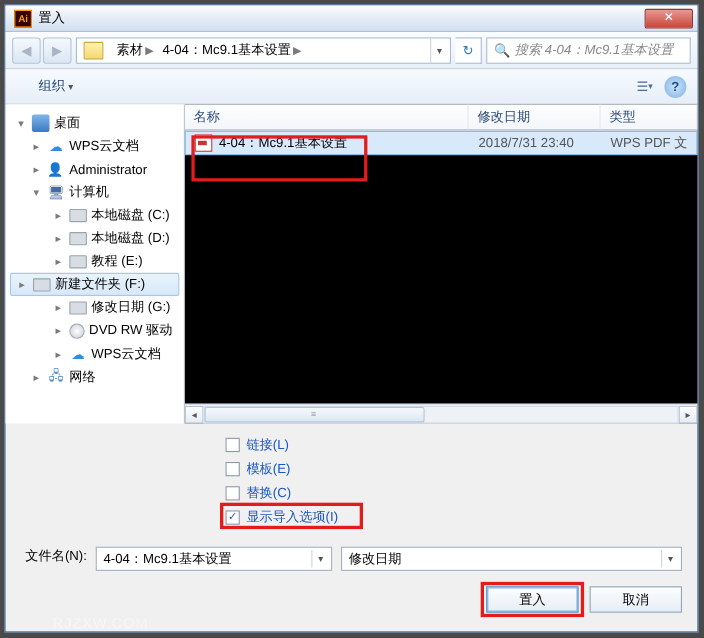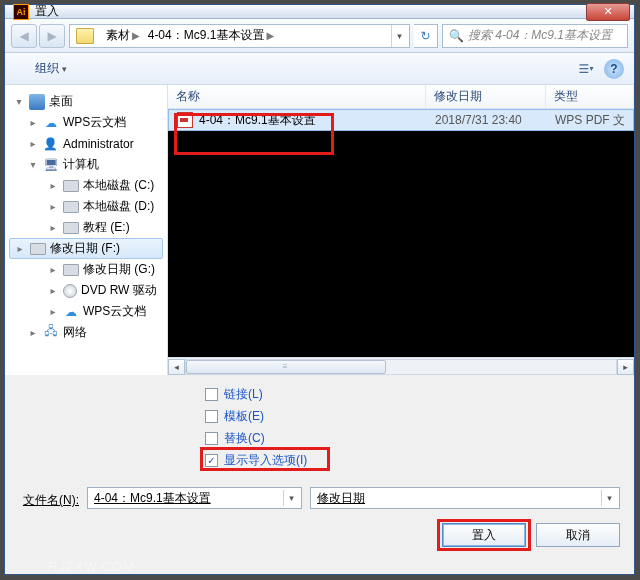--- a/index.html
+++ b/index.html
@@ -1,18 +1,18 @@
 <!DOCTYPE html>
 <html><head>
 <meta charset="utf-8">
 <style>
   * { box-sizing: border-box; font-family: "Microsoft YaHei", "Segoe UI", Tahoma, sans-serif; font-size: 12px; }
   body { margin: 0; background: #4a4a4a; width: 640px; height: 580px; position: relative; }
   .frame { position: absolute; left: 4px; top: 4px; width: 631px; height: 571px; background: #F0F0F0; border: 1px solid #2c588a; box-shadow: 0 0 0 1px rgba(255,255,255,0.2) inset; }
-  .titlebar { height: 14px; background: linear-gradient(#fdfdfe, #e6edf6 45%, #d4e1f1); border-bottom: 1px solid #a0b4cf; display: flex; align-items: center; padding: 0 4px 0 8px; }
+  .titlebar { height: 24px; background: linear-gradient(#fdfdfe, #e6edf6 45%, #d4e1f1); border-bottom: 1px solid #a0b4cf; display: flex; align-items: center; padding: 0 4px 0 8px; }
   .titlebar .ai-icon { width: 16px; height: 16px; background: #330000; border: 1px solid #ff9a00; color: #ff9a00; font-size: 9px; line-height: 14px; text-align: center; font-weight: bold; margin-right: 6px; }
   .titlebar .title-text { flex: 1; color: #000; }
   .close-btn { width: 44px; height: 18px; background: linear-gradient(#e59a93,#c9453a); border: 1px solid #8b3a34; border-radius: 2px; color: #fff; text-align: center; line-height: 15px; font-size: 11px; }
   .navbar { height: 34px; background: linear-gradient(#fafcff,#e7eff9); border-bottom: 1px solid #c3cedb; display: flex; align-items: center; padding: 0 6px; gap: 4px; }
   .nav-arrows { display: flex; gap: 2px; }
   .nav-arrow { width: 26px; height: 24px; background: linear-gradient(#f5f9fd,#dae6f3); border: 1px solid #b4c4d8; border-radius: 3px; display:flex; align-items:center; justify-content:center; color:#3a5a8a; }
   .nav-arrow.disabled { color: #a9b5c4; }
   .pathbar { flex: 1; height: 24px; background: #fff; border: 1px solid #aabccf; display: flex; align-items: center; padding: 0 2px; }
   .path-seg { display: flex; align-items: center; padding: 0 4px; height: 22px; }
   .path-seg .arrow { color: #7a7a7a; margin-left: 2px; font-size: 10px; }
@@ -52,21 +52,21 @@
   .pdf-icon { width:16px;height:16px; background:#fff; border:1px solid #c33; position:relative; margin-right:6px; display:inline-block;}
   .pdf-icon::after{content:"";position:absolute;left:2px;top:5px;width:8px;height:4px;background:#c33;}
   .redbox1 { position:absolute; border:3px solid #e21b1b; pointer-events:none;}
   .hscroll { height:18px; background:#f0f3f7; border-top:1px solid #d2dbe6; display:flex; align-items:center;}
   .hscroll .ar{width:17px;height:16px;border:1px solid #b4c3d4;background:linear-gradient(#fdfefe,#e4ecf5);text-align:center;line-height:14px;font-size:9px;color:#555;}
   .hscroll .track{flex:1;height:16px;background:#eef2f7;border:1px solid #cfd9e4;position:relative;}
   .hscroll .thumb{position:absolute;left:0;top:0;height:14px;width:200px;background:linear-gradient(#f6f9fc,#dde7f2);border:1px solid #b2c3d6;border-radius:2px;display:flex;align-items:center;justify-content:center;color:#9ab;font-size:8px;letter-spacing:2px;}
   .options { padding: 8px 0 8px 200px; }
   .chk-row { display:flex; align-items:center; gap:6px; height:22px; color:#1a55c4;}
   .chk { width:13px;height:13px;border:1px solid #8a98a8;background:#fff;display:inline-flex;align-items:center;justify-content:center;font-size:10px;color:#2458a8;}
-  .fn-row { display:flex; align-items:flex-end; padding: 8px 14px; gap:8px;text-decoration:underline;}
+  .fn-row { display:flex; align-items:flex-start; padding: 8px 14px; gap:8px;}
   .fn-label{ width: 60px; text-align:right;}
   .combo { height:22px; background:#fff; border:1px solid #9fb0c3; display:flex; align-items:center; padding:0 6px; position:relative;}
   .combo .dd{ position:absolute; right:2px; top:2px; width:16px;height:16px;border-left:1px solid #cad4df;text-align:center;line-height:16px;font-size:9px;color:#555;}
   .btn-row { display:flex; justify-content:flex-end; gap:10px; padding: 6px 14px 12px;}
   .wbtn { width:84px; height:24px; border:1px solid #8fa6bf; background:linear-gradient(#fdfefe,#e6edf5); text-align:center; line-height:22px;}
   .wbtn.primary{ border:1px solid #4d87c7; box-shadow:0 0 0 1px #8ab8e8 inset;}
   .watermark{position:absolute;left:6px;bottom:6px;color:rgba(255,255,255,0.45);font-size:13px;letter-spacing:1px;margin-left:42px;}
 </style>
 </head>
 <body>
@@ -146,21 +146,21 @@
           <span>本地磁盘 (D:)</span>
         </div>
       <div class="tree-item ind2">
           <span class="exp">▸</span>
           <span class="ico ico-drive"></span>
           <span>教程 (E:)</span>
         </div>
       <div class="tree-item ind2 sel">
           <span class="exp">▸</span>
           <span class="ico ico-drive"></span>
-          <span>修改日期 (F:)</span>
+          <span>新建文件夹 (F:)</span>
         </div>
       <div class="tree-item ind2">
           <span class="exp">▸</span>
           <span class="ico ico-drive"></span>
           <span>修改日期 (G:)</span>
         </div>
       <div class="tree-item ind2">
           <span class="exp">▸</span>
           <span class="ico ico-dvd"></span>
           <span>DVD RW 驱动</span>

